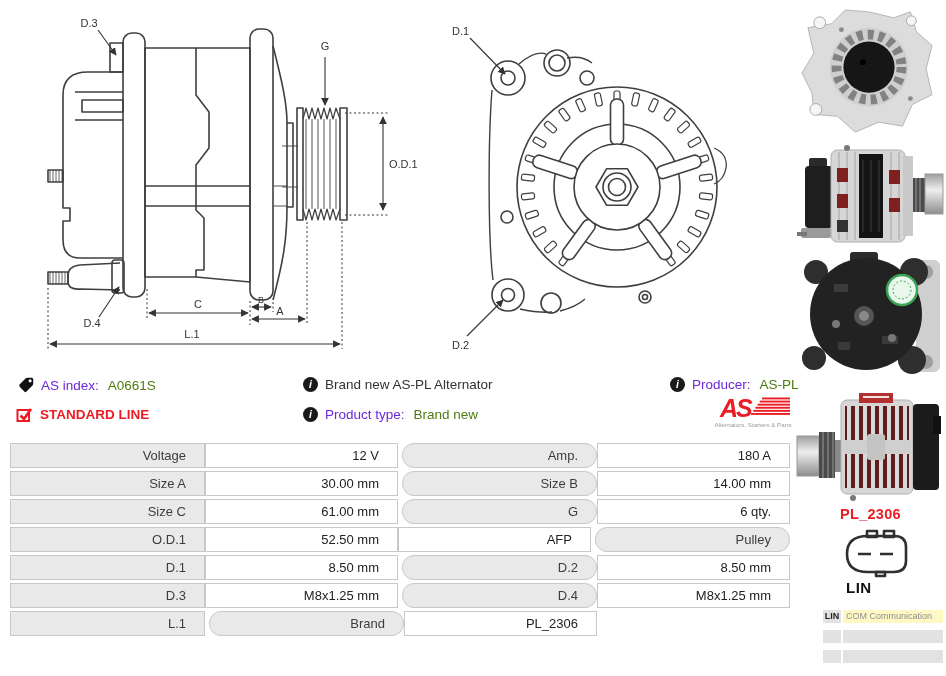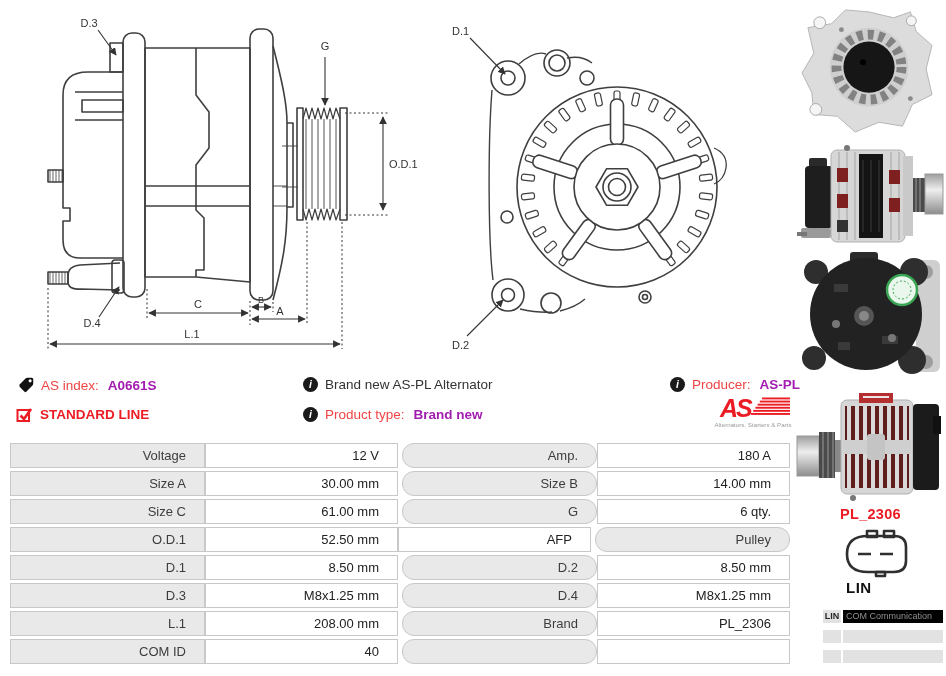--- a/index.html
+++ b/index.html
@@ -2,22 +2,22 @@
 <html><head>
 <meta charset="utf-8">
 <style>
   html,body{margin:0;padding:0;background:#fff;}
   .canvas{position:relative;width:946px;height:676px;background:#fff;overflow:hidden;
           font-family:"Liberation Sans",sans-serif;color:#222;}
   svg text{font-family:"Liberation Sans",sans-serif;}
 
   
   .inforow{position:absolute;display:flex;align-items:center;gap:7px;font-size:13.5px;white-space:nowrap;}
-  .inforow .lbl{color:#ef4444;}
-  .inforow .val-b{font-weight:bold;color:#a21caf;margin-left:2px;}
+  .inforow .lbl{color:#6d28d9;}
+  .inforow .val-b{font-weight:normal;color:#4d7c0f;margin-left:2px;}
   .ico-info{display:inline-block;width:15px;height:15px;border-radius:50%;background:#1a1a1a;color:#fff;
             font-size:10.5px;font-weight:bold;font-style:italic;line-height:15px;text-align:center;flex:0 0 auto;}
   .red-bold{font-weight:bold;color:#ec1c24;}
 
   
   .spec-table{position:absolute;left:10px;top:443px;width:780px;}
   .spec-row{display:flex;margin-bottom:3px;}
   .spec-row .cell{box-sizing:border-box;height:25px;line-height:23px;border:1px solid #c8c8c8;
                   font-size:13px;text-align:right;padding-right:18px;}
   .cell.cl{width:195px;background:#e9e9e9;color:#3d3d3d;}
@@ -25,21 +25,21 @@
   .cell.gap{margin-left:4px;border-radius:12px;}
 
   
   .plug-code{position:absolute;left:793px;top:506px;width:155px;text-align:center;
              font-size:14.5px;font-weight:bold;color:#ec1c24;letter-spacing:.3px;}
   .plug-type{position:absolute;left:846px;top:579px;font-size:15px;font-weight:bold;color:#111;letter-spacing:.5px;}
   .com-table{position:absolute;left:823px;top:610px;width:120px;}
   .com-row{display:flex;margin-bottom:7px;}
   .com-key{box-sizing:border-box;width:18px;height:13px;background:#e2e2e2;font-size:9px;font-weight:bold;
            color:#222;text-align:center;line-height:13px;}
-  .com-val{box-sizing:border-box;width:100px;height:13px;margin-left:2px;background:#000000;
+  .com-val{box-sizing:border-box;width:100px;height:13px;margin-left:2px;background:#fef9c3;
            font-size:9px;color:#8f8f8f;line-height:13px;padding-left:3px;white-space:nowrap;overflow:hidden;}
   .com-val.gray{background:#e2e2e2;}
 
   .abs{position:absolute;}
 </style>
 </head>
 <body>
 
 <div class="canvas">
 
@@ -254,29 +254,22 @@
       <div class="cell cv">8.50 mm</div>
     </div>
     <div class="spec-row">
       <div class="cell cl">D.3</div>
       <div class="cell cv">M8x1.25 mm</div>
       <div class="cell cl gap">D.4</div>
       <div class="cell cv">M8x1.25 mm</div>
     </div>
     <div class="spec-row">
       <div class="cell cl">L.1</div>
-      <div class="cell cv">208.00 mm</div>
       <div class="cell cl gap">Brand</div>
       <div class="cell cv">PL_2306</div>
-    </div>
-    <div class="spec-row">
-      <div class="cell cl">COM ID</div>
-      <div class="cell cv">40</div>
-      <div class="cell cl gap"></div>
-      <div class="cell cv"></div>
     </div>
   </div>
 
   <svg class="abs" style="left:800px;top:6px;width:138px;height:132px" viewBox="0 0 140 134">
     <path d="M70,6 L95,12 L112,6 L118,26 L134,40 L128,64 L134,90 L114,100 L104,122 L80,118 L56,128 L38,112 L14,110 L12,88 L2,68 L14,48 L8,22 L32,18 L46,4 Z" fill="#dcdcdc" stroke="#b5b5b5"></path>
     <circle cx="70" cy="62" r="40" fill="#cfcfcf"></circle>
     <circle cx="70" cy="62" r="33" fill="none" stroke="#6e6e6e" stroke-width="10" stroke-dasharray="6 5" opacity=".8"></circle>
     <circle cx="70" cy="62" r="26" fill="#161616"></circle>
     <circle cx="64" cy="57" r="3" fill="#000"></circle>
     <circle cx="20" cy="17" r="6" fill="#f5f5f5" stroke="#aaa"></circle>

